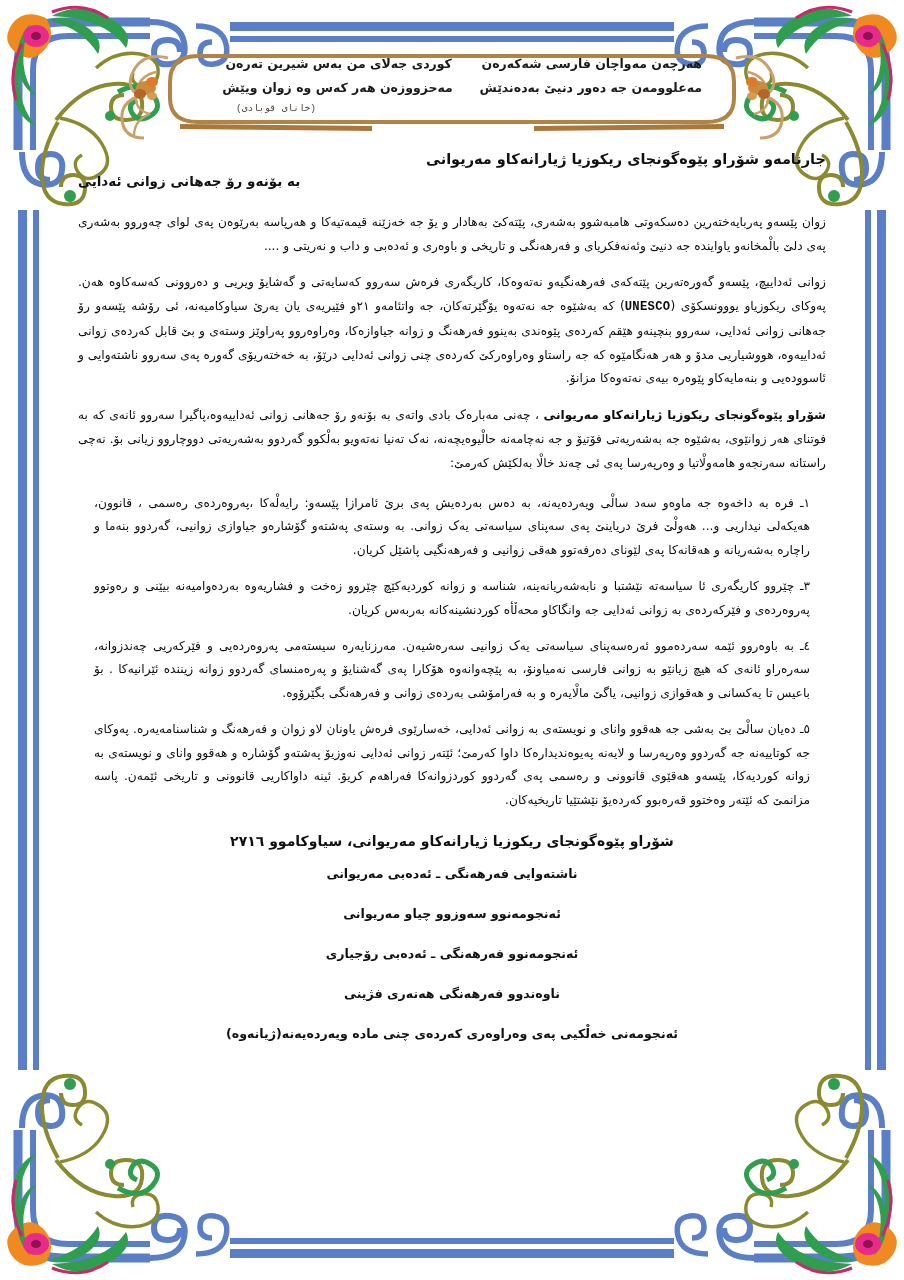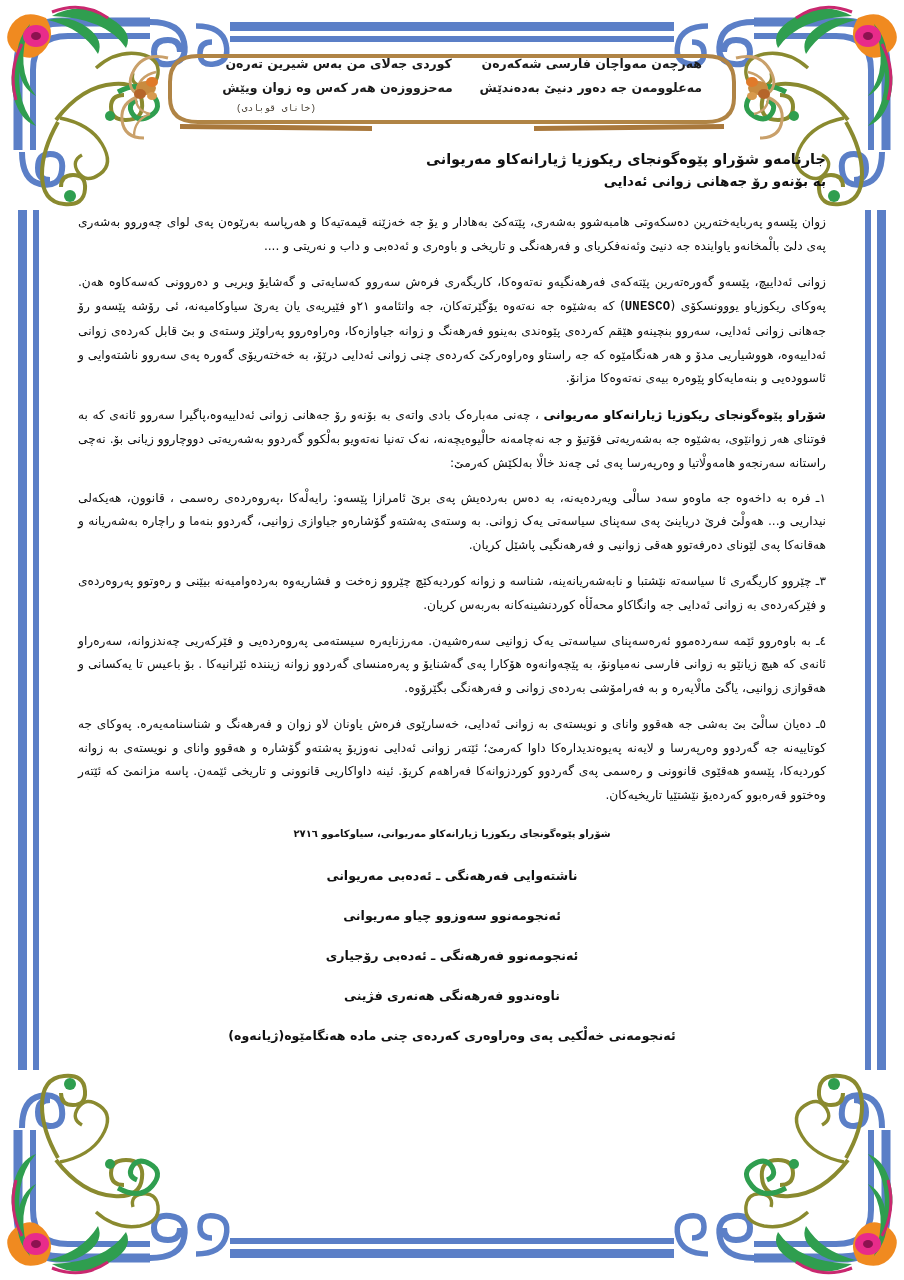--- a/index.html
+++ b/index.html
@@ -88,21 +88,21 @@
 
   .doc-title {
     text-align: right;
     font-size: 14.5px;
     font-weight: bold;
     color: #111;
     line-height: 1.6;
     margin: 0 0 0 0;
   }
   .doc-subtitle {
-    text-align: right;
+    text-align: left;
     font-size: 13.5px;
     font-weight: bold;
     color: #111;
     line-height: 1.6;
     margin: 0 0 18px 0;
   }
 
   p.para {
     font-size: 12.2px;
     line-height: 1.95;
@@ -115,39 +115,39 @@
 
   .lead-bold { font-weight: bold; }
   .unesco {
     font-weight: bold;
     font-family: Liberation Mono, monospace;
     letter-spacing: 0.3px;
   }
 
   ol.items {
     list-style: none;
-    margin: 0;
+    margin: 16px;
     padding: 0;
   }
   ol.items li {
     font-size: 12.2px;
     line-height: 1.95;
     color: #0d0d0d;
     margin: 0 0 12px 0;
     text-align: justify;
   }
 
   
   .signatures { margin-top: 20px; }
   .sig-head {
     text-align: center;
-    font-size: 10px;
-    font-weight: bold;
-    color: #111;
-    margin-bottom: 28px;
+    font-size: 14px;
+    font-weight: bold;
+    color: #111;
+    margin-bottom: 16px;
   }
   .sig-line {
     text-align: center;
     font-size: 12.6px;
     font-weight: bold;
     color: #111;
     margin-bottom: 21px;
     line-height: 1.5;
   }
   .sig-line:last-child { margin-bottom: 0; }
@@ -269,17 +269,17 @@
       <li>٤ـ بە باوەروو ئێمە سەردەموو ئەرەسەپنای سیاسەتی یەک زوانیی سەرەشیەن.  مەرزنایەرە سیستەمی پەروەردەیی و فێرکەریی چەندزوانە، سەرەراو ئانەی کە هیچ زیانێو بە زوانی فارسی نەمیاونۆ، بە پێچەوانەوە هۆکارا پەی گەشنایۆ و پەرەمنسای گەردوو زوانە زینندە ئێرانیەکا . بۆ باعیس تا یەکسانی و هەقوازی زوانیی، یاگێ مالْایەرە و بە فەرامۆشی بەردەی زوانی و فەرهەنگی بگێرۆوە.</li>
       <li>٥ـ دەیان سالْێ بێ بەشی جە هەقوو وانای و نویستەی بە زوانی ئەدایی، خەسارێوی فرەش یاونان لاو زوان و فەرهەنگ و شناسنامەیەرە. پەوکای جە کوتاییەنە جە گەردوو وەرپەرسا و لایەنە پەیوەندیدارەکا داوا کەرمێ؛ ئێتەر زوانی ئەدایی نەوزیۆ پەشتەو گۆشارە و  هەقوو وانای و نویستەی بە زوانە کوردیەکا، پێسەو هەقێوی قانوونی و رەسمی پەی گەردوو کوردزوانەکا فەراهەم کریۆ. ئینە داواکاریی قانوونی و تاریخی ئێمەن. پاسە مزانمێ کە ئێتەر وەختوو قەرەبوو کەردەیۆ نێشتێیا تاریخیەکان.</li>
     </ol>
 
     <div class="signatures">
       <div class="sig-head">شۆراو پێوەگونجای ریکوزیا ژیارانەکاو مەریوانی، سیاوکاموو ٢٧١٦</div>
       <div class="sig-line">ناشتەوایی فەرهەنگی ـ ئەدەبی مەریوانی</div>
       <div class="sig-line">ئەنجومەنوو سەوزوو چیاو مەریوانی</div>
       <div class="sig-line">ئەنجومەنوو فەرهەنگی ـ ئەدەبی رۆجیاری</div>
       <div class="sig-line">ناوەندوو فەرهەنگی هەنەری فژینی</div>
-      <div class="sig-line">ئەنجومەنی خەلْکیی پەی وەراوەری کەردەی چنی مادە هەنگامێوە(ژیانەوە)</div>
+      <div class="sig-line">ئەنجومەنی خەلْکیی پەی وەراوەری کەردەی چنی مادە ویەردەیەنە(ژیانەوە)</div>
     </div>
 
   </div>
 </div>
 
 </body></html>

